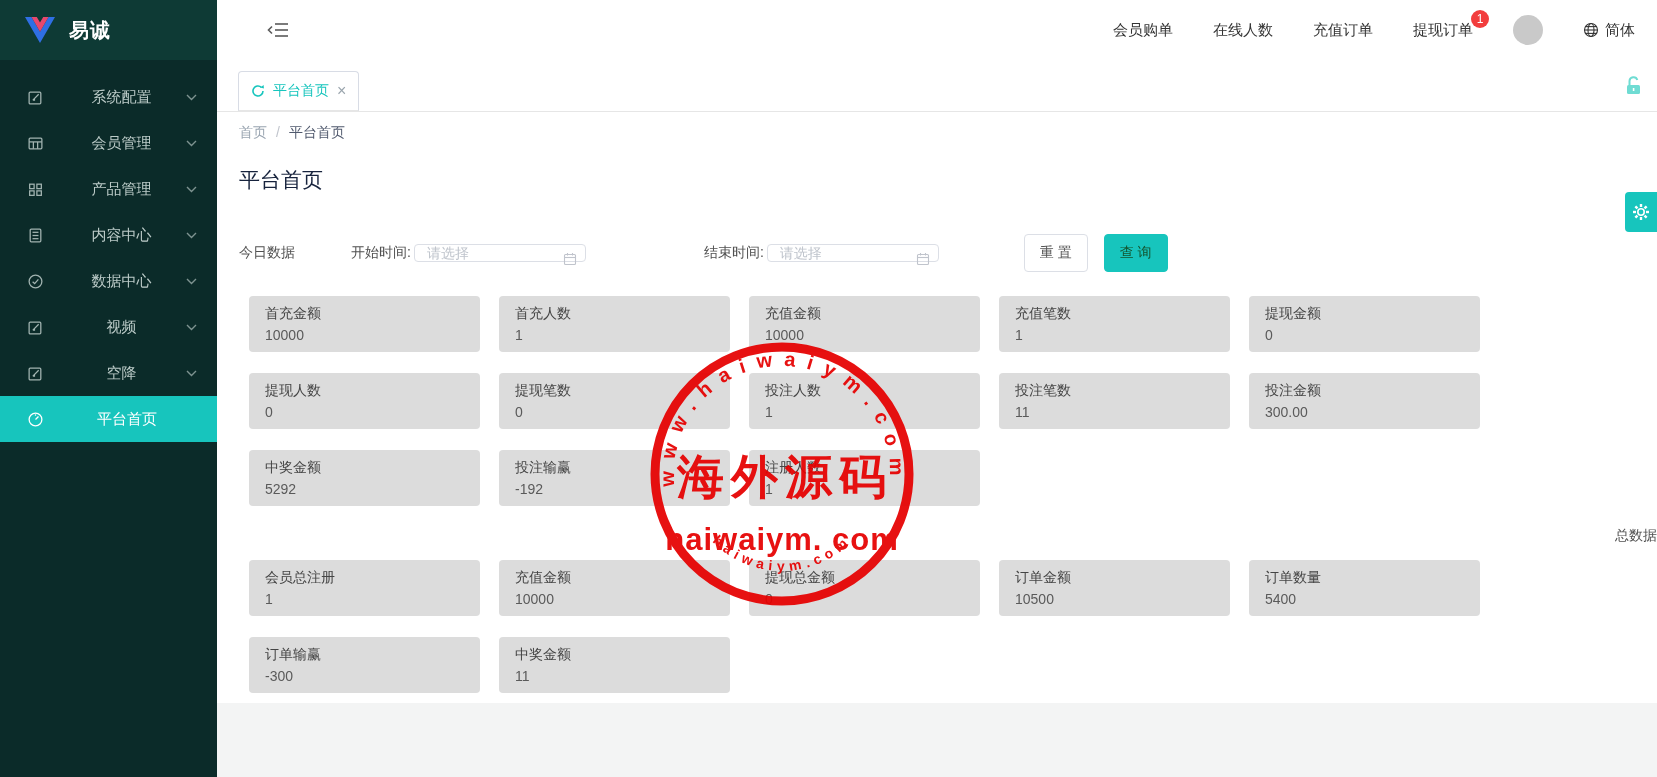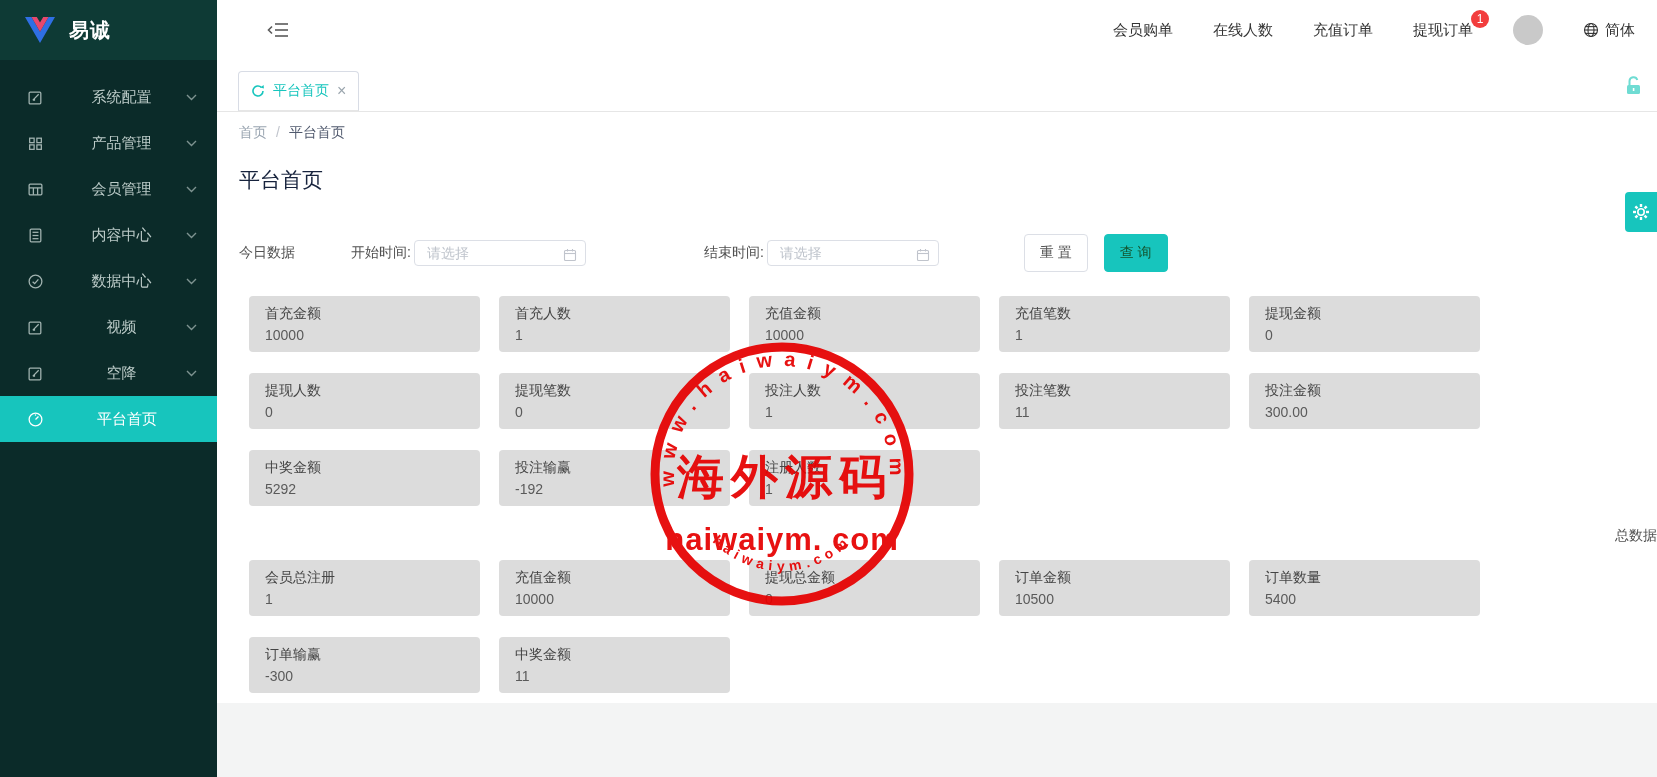--- a/index.html
+++ b/index.html
@@ -48,21 +48,21 @@
   .bc-root { color:#9aa5b1; cursor:pointer; }
   .bc-sep { color:#c0c4cc; }
   .bc-current { color:#515a6e; }
   .page-title { margin-top:24px; font-size:21px; font-weight:500; color:#17233d; }
 
   .filters { display:flex; align-items:center; margin-top:40px; font-size:14px; color:#515151; }
   .f-section { width:57px; }
   .f-label-start { margin-left:55px; }
   .f-label-end { margin-left:118px; }
   .date-input { position:relative; margin-left:3px; }
-  .date-input input { width:172px; height:26px; border:1px solid #dcdfe6; border-radius:4px;
+  .date-input input { width:172px; height:18px; border:1px solid #dcdfe6; border-radius:4px;
     padding:0 30px 0 12px; font-size:14px; color:#606266; outline:none;
     font-family:"Liberation Sans","DejaVu Sans",sans-serif; }
   .date-input input::placeholder { color:#bfc4cc; }
   .cal-icon { position:absolute; right:9px; top:8px; pointer-events:none; }
   .btn { height:38px; border-radius:4px; font-size:14px; cursor:pointer; padding:0 15px;
     font-family:"Liberation Sans","DejaVu Sans",sans-serif; }
   .btn-reset { margin-left:85px; background:#fff; border:1px solid #dcdfe6; color:#555; }
   .btn-query { margin-left:16px; background:var(--accent,#17c5bd); border:1px solid var(--accent,#17c5bd); color:#14532d; }
 
   .cards { display:grid; grid-template-columns:repeat(5,231px); column-gap:19px; row-gap:21px; margin:11px 0 0 10px; }
@@ -108,39 +108,39 @@
             <path d="M5.5 10.5 L11 5 M5.5 10.5 H7 V9"></path>
         </svg>
         <span class="mi-label">系统配置</span>
         <svg class="mi-chevron" viewBox="0 0 11 7" fill="none" stroke="currentColor" stroke-width="1.4">
             <polyline points="1,1 5.5,5.5 10,1"></polyline>
           </svg>
       </div>
 
       <div class="menu-item">
         <svg class="mi-icon" viewBox="0 0 16 16" fill="none" stroke="currentColor" stroke-width="1.2">
+          <rect x="2" y="3" width="12" height="10" rx="1"></rect>
+            <line x1="2" y1="6.5" x2="14" y2="6.5"></line>
+            <line x1="6" y1="6.5" x2="6" y2="13"></line>
+            <line x1="10" y1="6.5" x2="10" y2="13"></line>
+        </svg>
+        <span class="mi-label">会员管理</span>
+        <svg class="mi-chevron" viewBox="0 0 11 7" fill="none" stroke="currentColor" stroke-width="1.4">
+            <polyline points="1,1 5.5,5.5 10,1"></polyline>
+          </svg>
+      </div>
+
+      <div class="menu-item">
+        <svg class="mi-icon" viewBox="0 0 16 16" fill="none" stroke="currentColor" stroke-width="1.2">
           <rect x="2.5" y="3" width="4.2" height="4.2"></rect>
             <rect x="9.3" y="3" width="4.2" height="4.2"></rect>
             <rect x="2.5" y="9.3" width="4.2" height="4.2"></rect>
             <rect x="9.3" y="9.3" width="4.2" height="4.2"></rect>
         </svg>
         <span class="mi-label">产品管理</span>
-        <svg class="mi-chevron" viewBox="0 0 11 7" fill="none" stroke="currentColor" stroke-width="1.4">
-            <polyline points="1,1 5.5,5.5 10,1"></polyline>
-          </svg>
-      </div>
-
-      <div class="menu-item">
-        <svg class="mi-icon" viewBox="0 0 16 16" fill="none" stroke="currentColor" stroke-width="1.2">
-          <rect x="2" y="3" width="12" height="10" rx="1"></rect>
-            <line x1="2" y1="6.5" x2="14" y2="6.5"></line>
-            <line x1="6" y1="6.5" x2="6" y2="13"></line>
-            <line x1="10" y1="6.5" x2="10" y2="13"></line>
-        </svg>
-        <span class="mi-label">会员管理</span>
         <svg class="mi-chevron" viewBox="0 0 11 7" fill="none" stroke="currentColor" stroke-width="1.4">
             <polyline points="1,1 5.5,5.5 10,1"></polyline>
           </svg>
       </div>
 
       <div class="menu-item">
         <svg class="mi-icon" viewBox="0 0 16 16" fill="none" stroke="currentColor" stroke-width="1.2">
           <rect x="3" y="2" width="10" height="12" rx="1"></rect>
             <line x1="5.2" y1="5" x2="10.8" y2="5"></line>
             <line x1="5.2" y1="8" x2="10.8" y2="8"></line>

